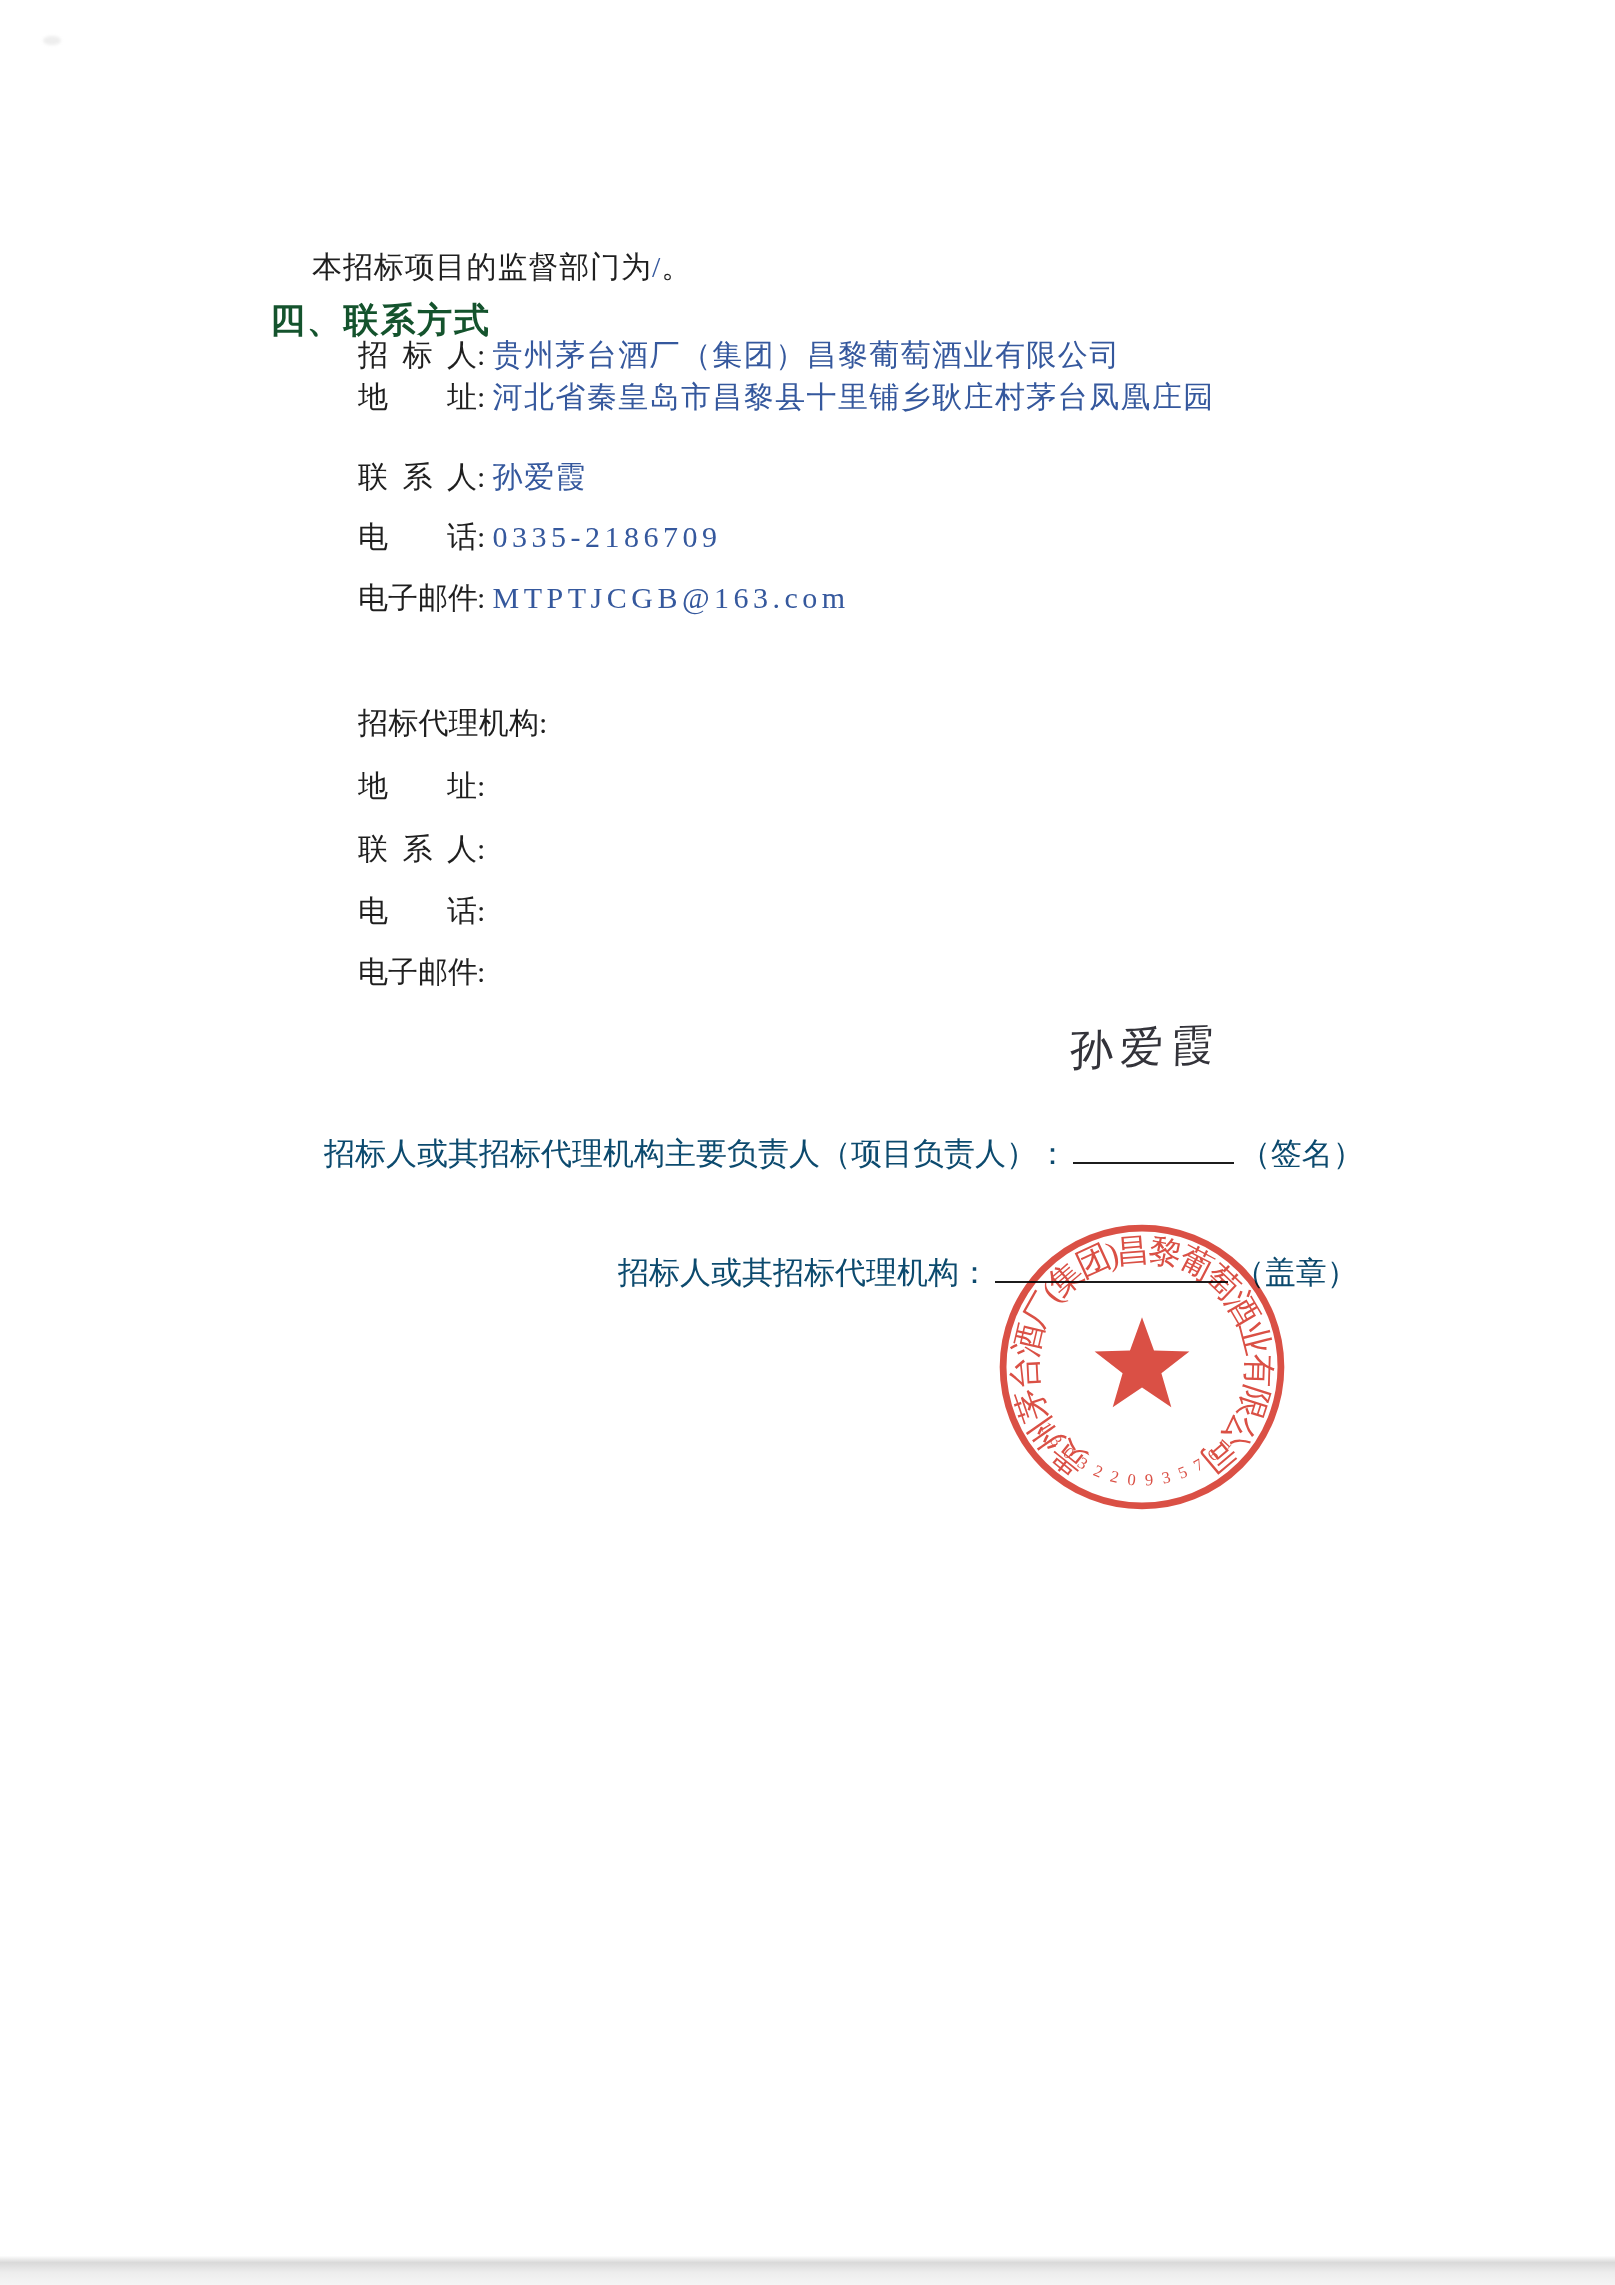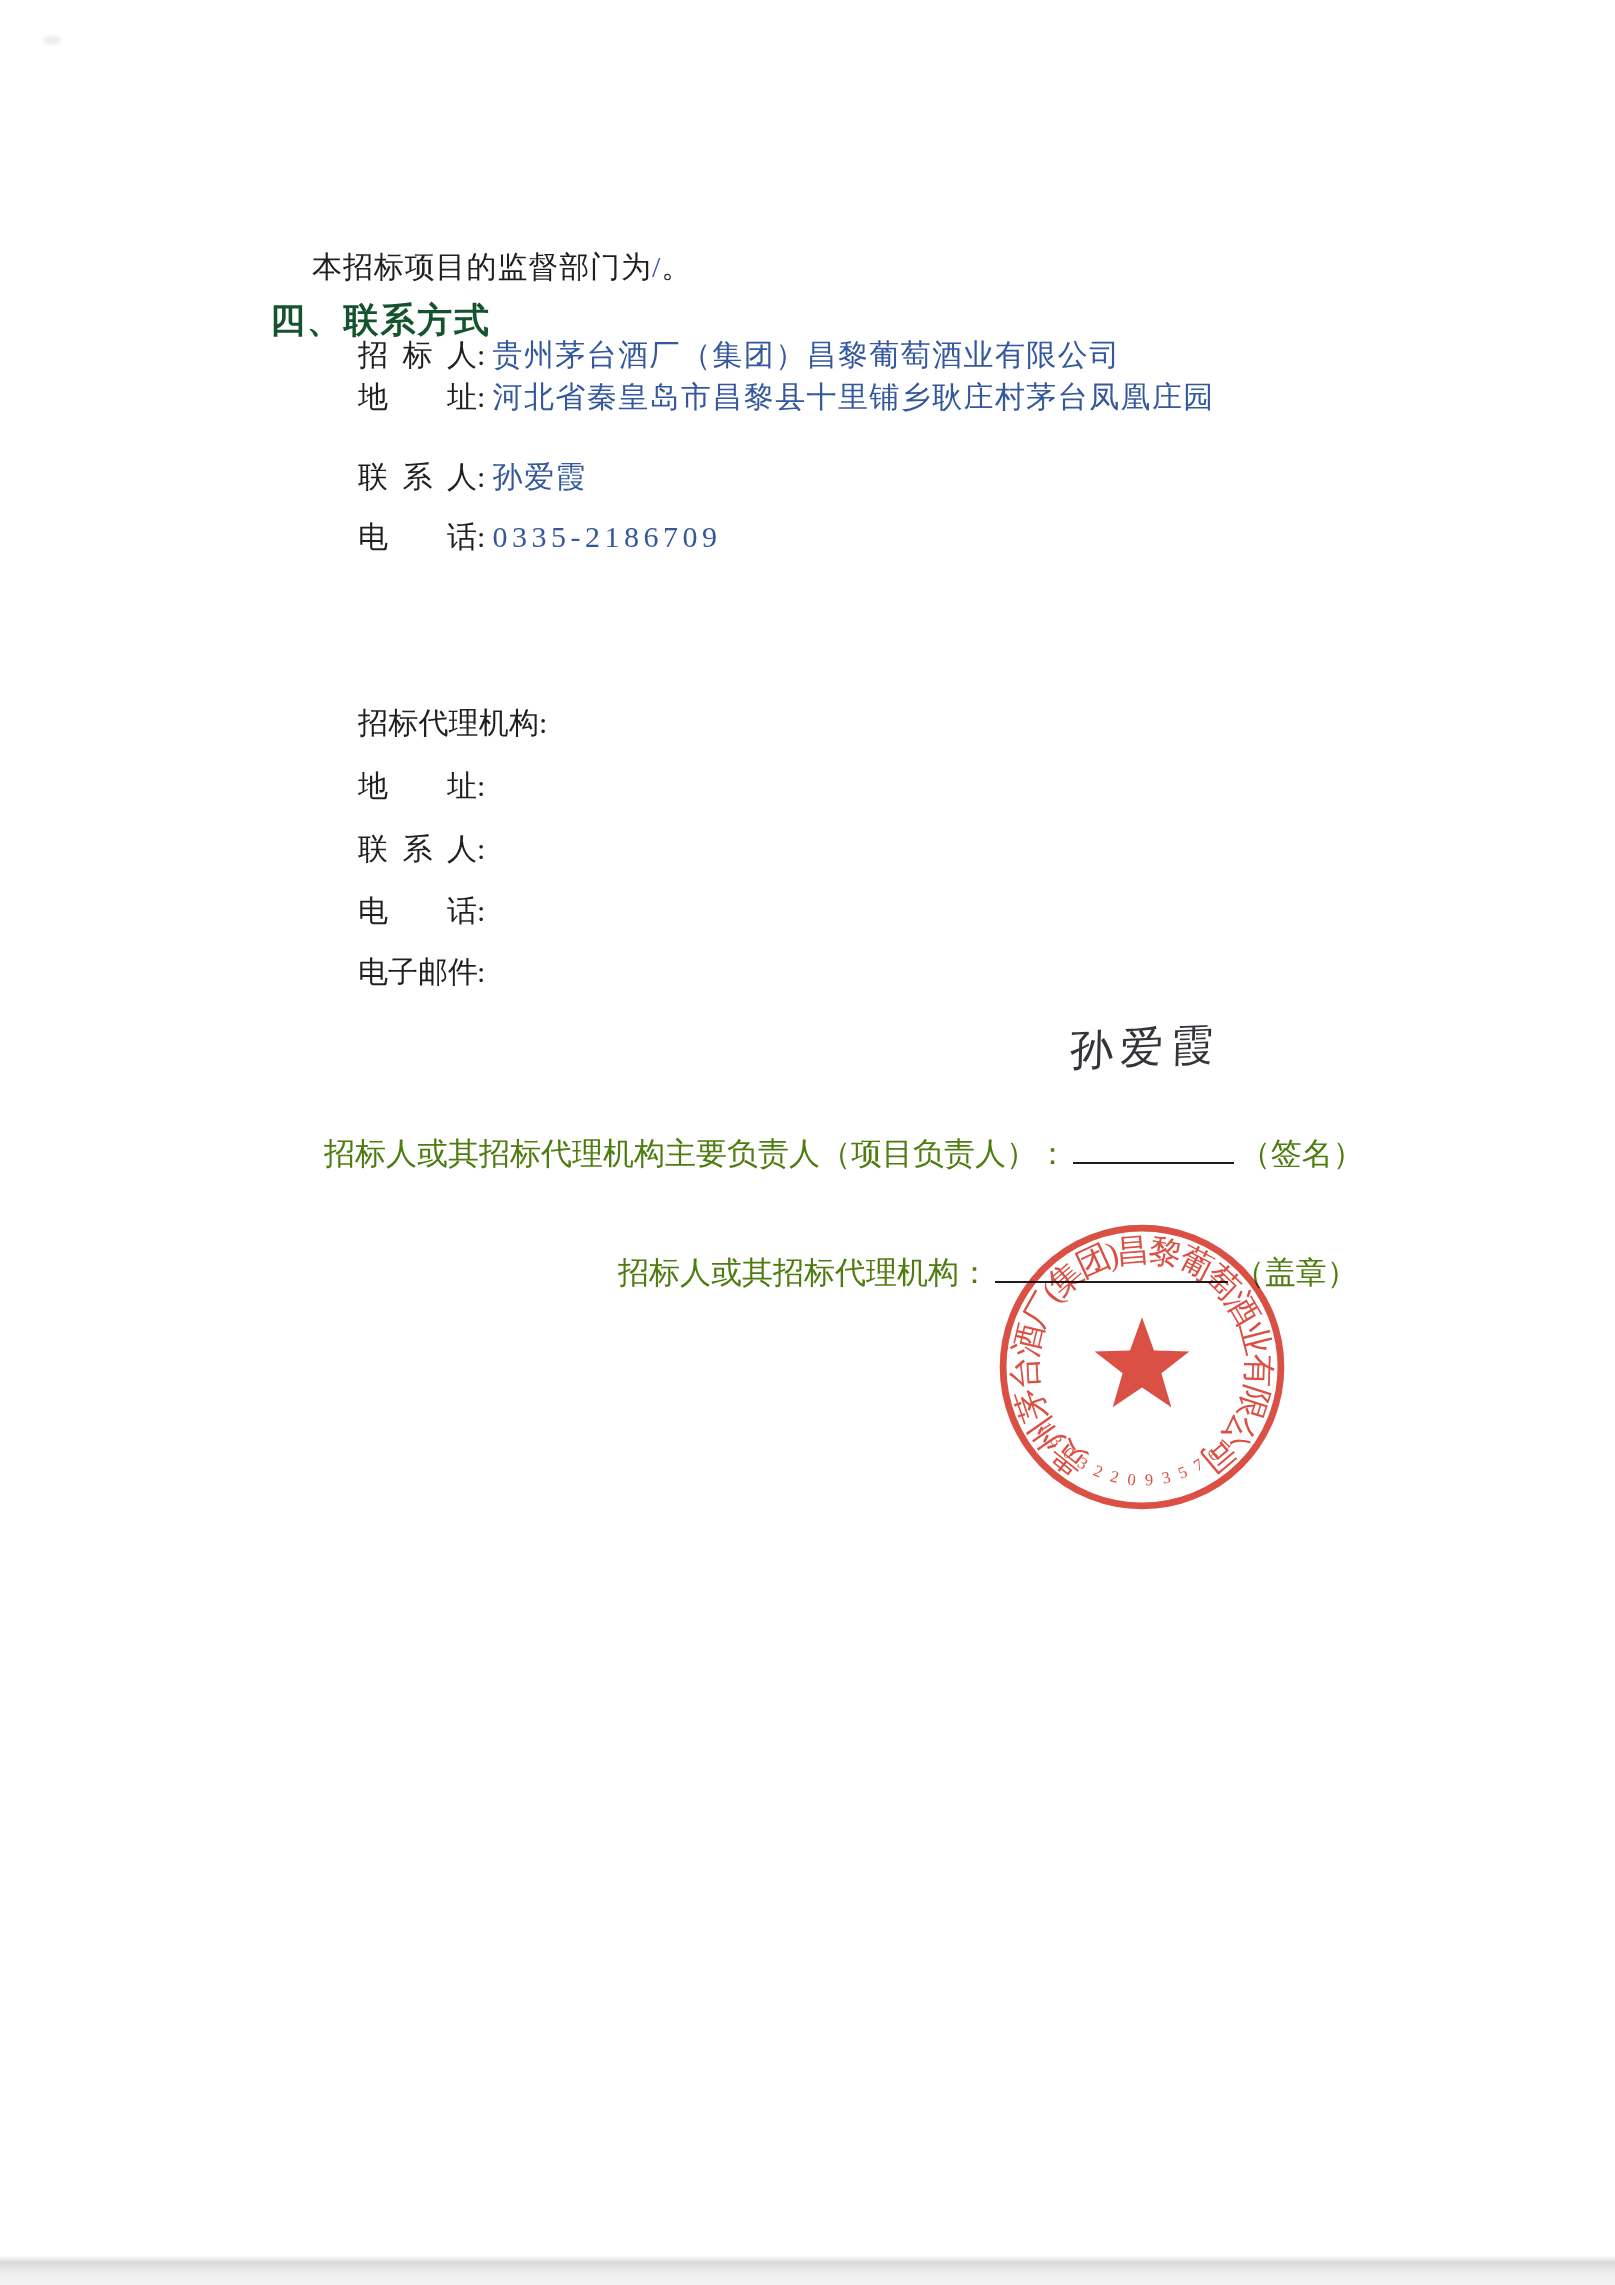--- a/index.html
+++ b/index.html
@@ -41,21 +41,21 @@
 
   
   .signature{
     position:absolute;left:1070px;top:1019px;
     font-size:43px;color:#33333a;letter-spacing:7.2px;white-space:nowrap;
     transform:rotate(-2.5deg) skewX(-4deg);
   }
 
   
   .fill-line{
-    position:absolute;font-size:31px;line-height:42px;white-space:nowrap;color:#4d7c0f;
+    position:absolute;font-size:31px;line-height:42px;white-space:nowrap;color:#0c4a6e;
   }
   .sign-line{left:324px;top:1133px;}
   .seal-line{left:618px;top:1252px;text-align:right;}
   .uline{
     display:inline-block;height:27px;border-bottom:2.7px solid #1c1c1c;
     vertical-align:baseline;
   }
   .uline.sign{width:161px;margin:0 5.4px;}
   .uline.seal{width:233px;margin:0 5.4px;}
 
@@ -94,20 +94,23 @@
   </div>
   <div class="row" style="top:377px">
     <span class="lbl">地址</span><span class="colon">:</span><span class="val">河北省秦皇岛市昌黎县十里铺乡耿庄村茅台凤凰庄园</span>
   </div>
   <div class="row" style="top:457px">
     <span class="lbl">联系人</span><span class="colon">:</span><span class="val">孙爱霞</span>
   </div>
   <div class="row" style="top:517px">
     <span class="lbl">电话</span><span class="colon">:</span><span class="val latin">0335-2186709</span>
   </div>
+  <div class="row" style="top:578px">
+    <span class="lbl">电子邮件</span><span class="colon">:</span><span class="val latin">MTPTJCGB@163.com</span>
+  </div>
 
   <div class="row" style="top:703px">
     <span class="lbl w6">招标代理机构</span><span class="colon">:</span><span class="val"></span>
   </div>
   <div class="row" style="top:766px">
     <span class="lbl">地址</span><span class="colon">:</span><span class="val"></span>
   </div>
   <div class="row" style="top:829px">
     <span class="lbl">联系人</span><span class="colon">:</span><span class="val"></span>
   </div>

